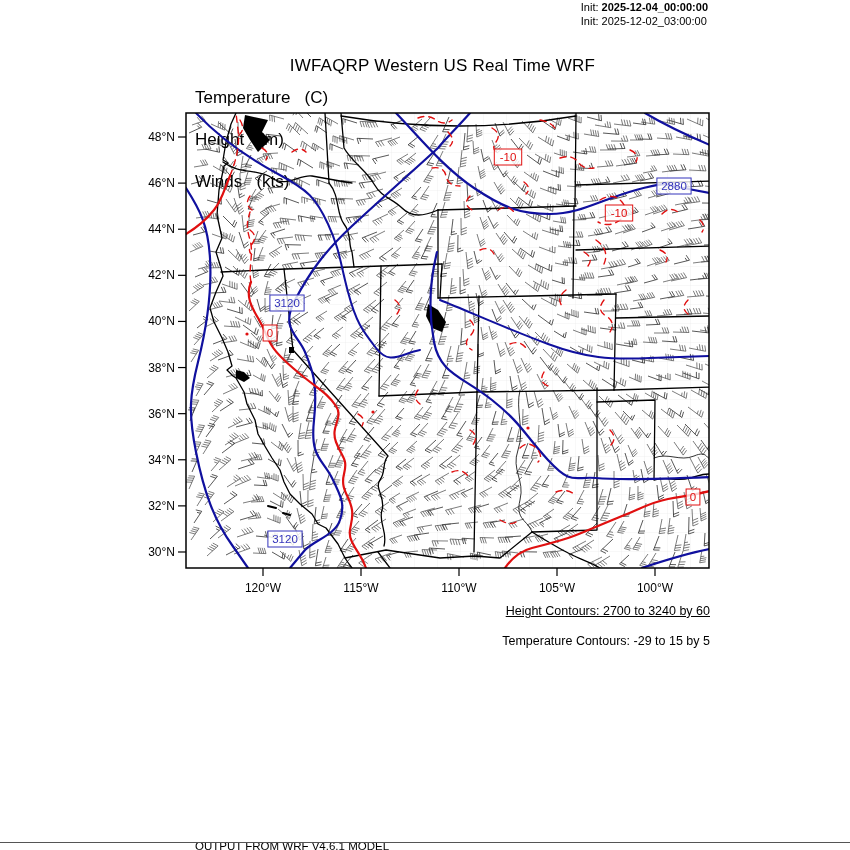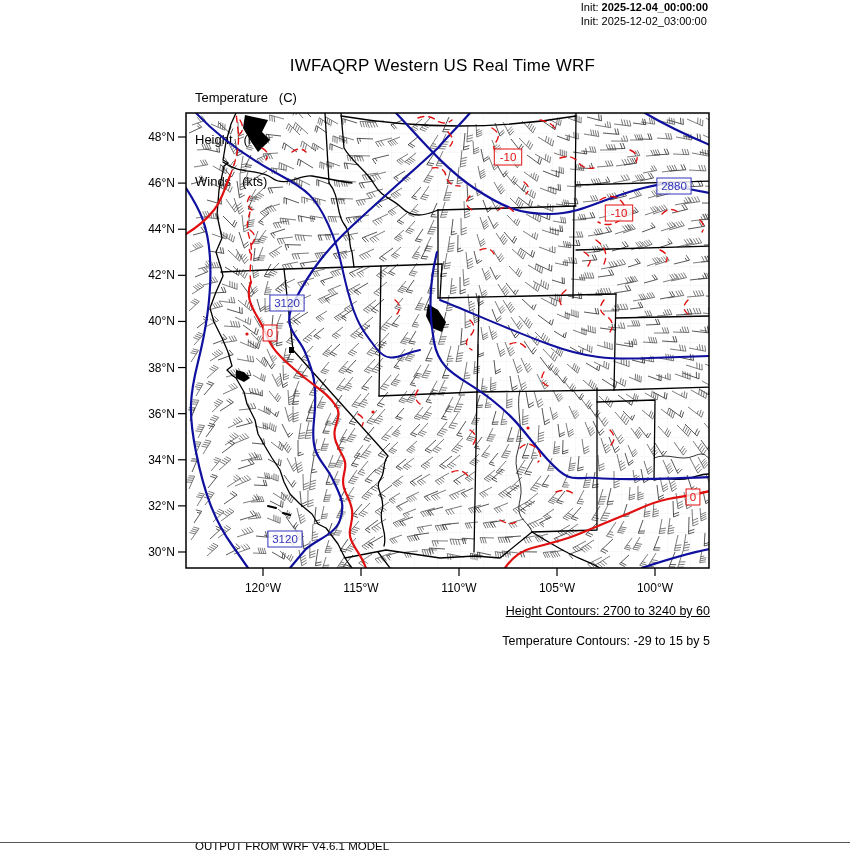--- a/index.html
+++ b/index.html
@@ -1,21 +1,21 @@
 <!DOCTYPE html>
 <html><head>
 <meta charset="utf-8">
 <style>
   html,body{margin:0;padding:0;background:#fff;}
   body{width:850px;height:850px;position:relative;font-family:"Liberation Sans",sans-serif;color:#000;overflow:hidden;}
   .abs{position:absolute;}
   .title{left:95px;top:8px;width:500px;text-align:right;font-size:17px;font-weight:normal;letter-spacing:.2px;margin-top:48px;}
   .runtimes{right:142px;top:0;text-align:left;font-size:11px;line-height:14px;}
   .runtimes b{font-weight:bold;}
-  .legend{left:195px;top:63px;font-size:13px;line-height:14px;white-space:pre;}
+  .legend{left:195px;top:63px;font-size:17px;line-height:14px;white-space:pre;}
   .note{right:140px;text-align:right;font-size:12.5px;}
   .note-h{top:604px;text-decoration:underline;}
   .note-t{top:634px;}
   .footer{left:195px;top:811px;font-size:11.5px;line-height:14px;white-space:pre;}
   .botrule{left:0;right:0;top:842px;height:1px;background:#555;}
   svg text{font-family:"Liberation Sans",sans-serif;}
 </style>
 </head>
 <body>
 

